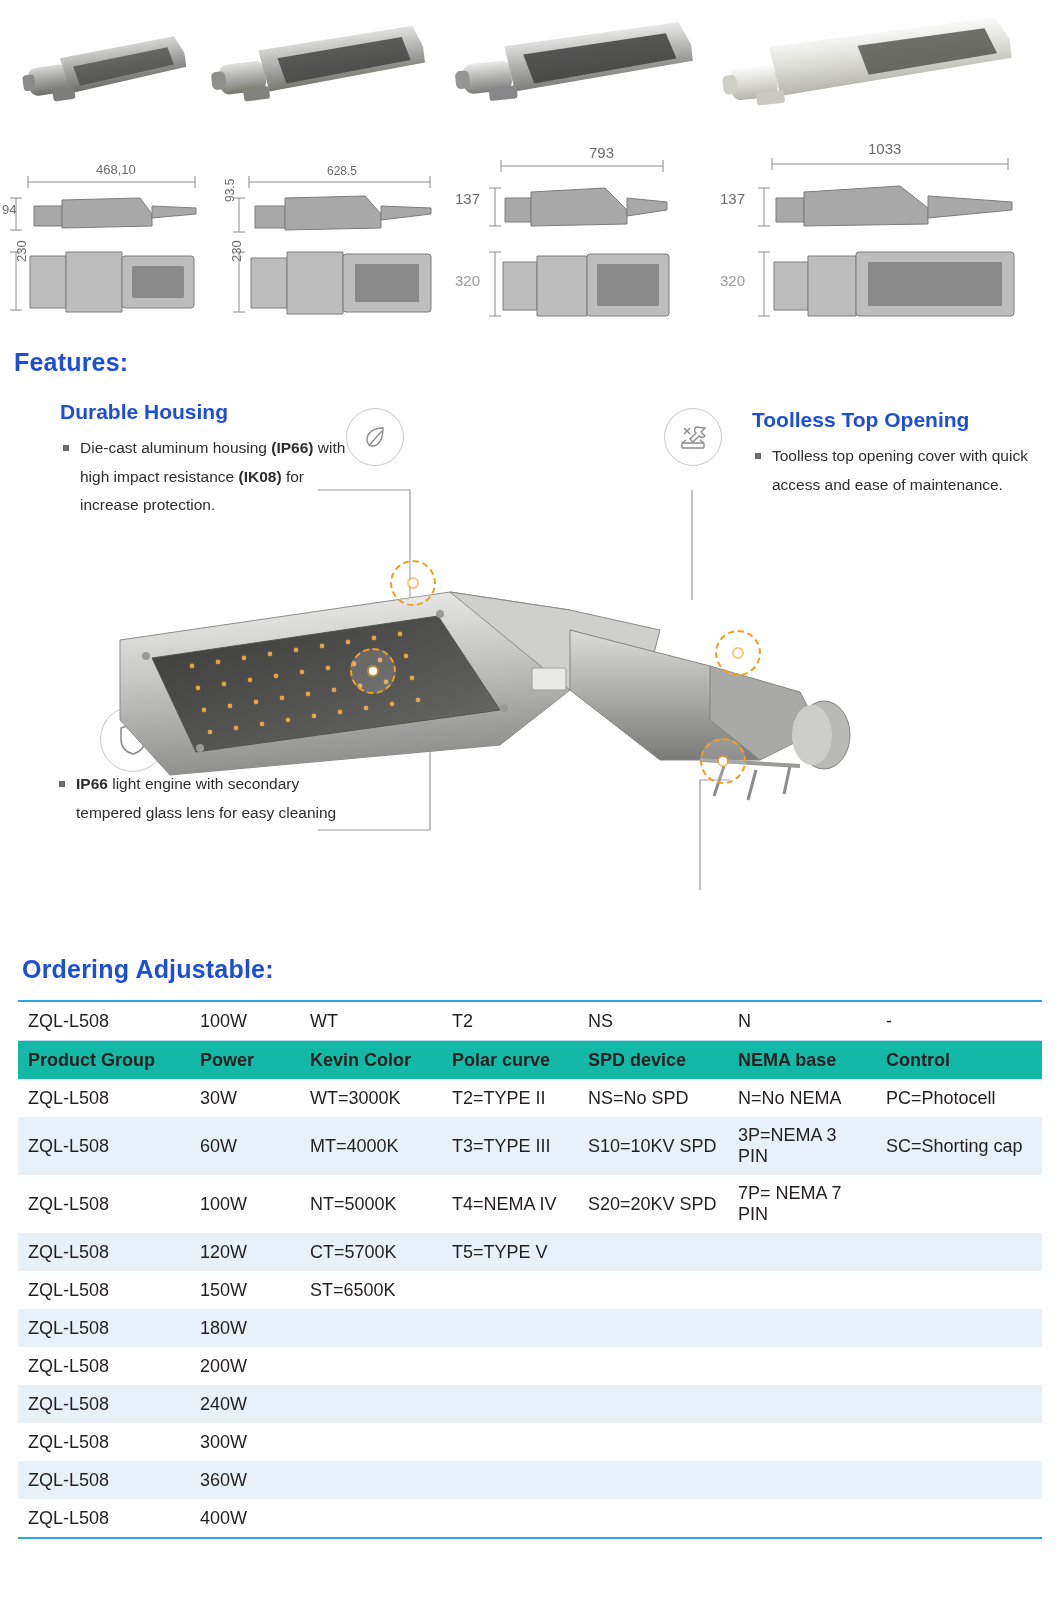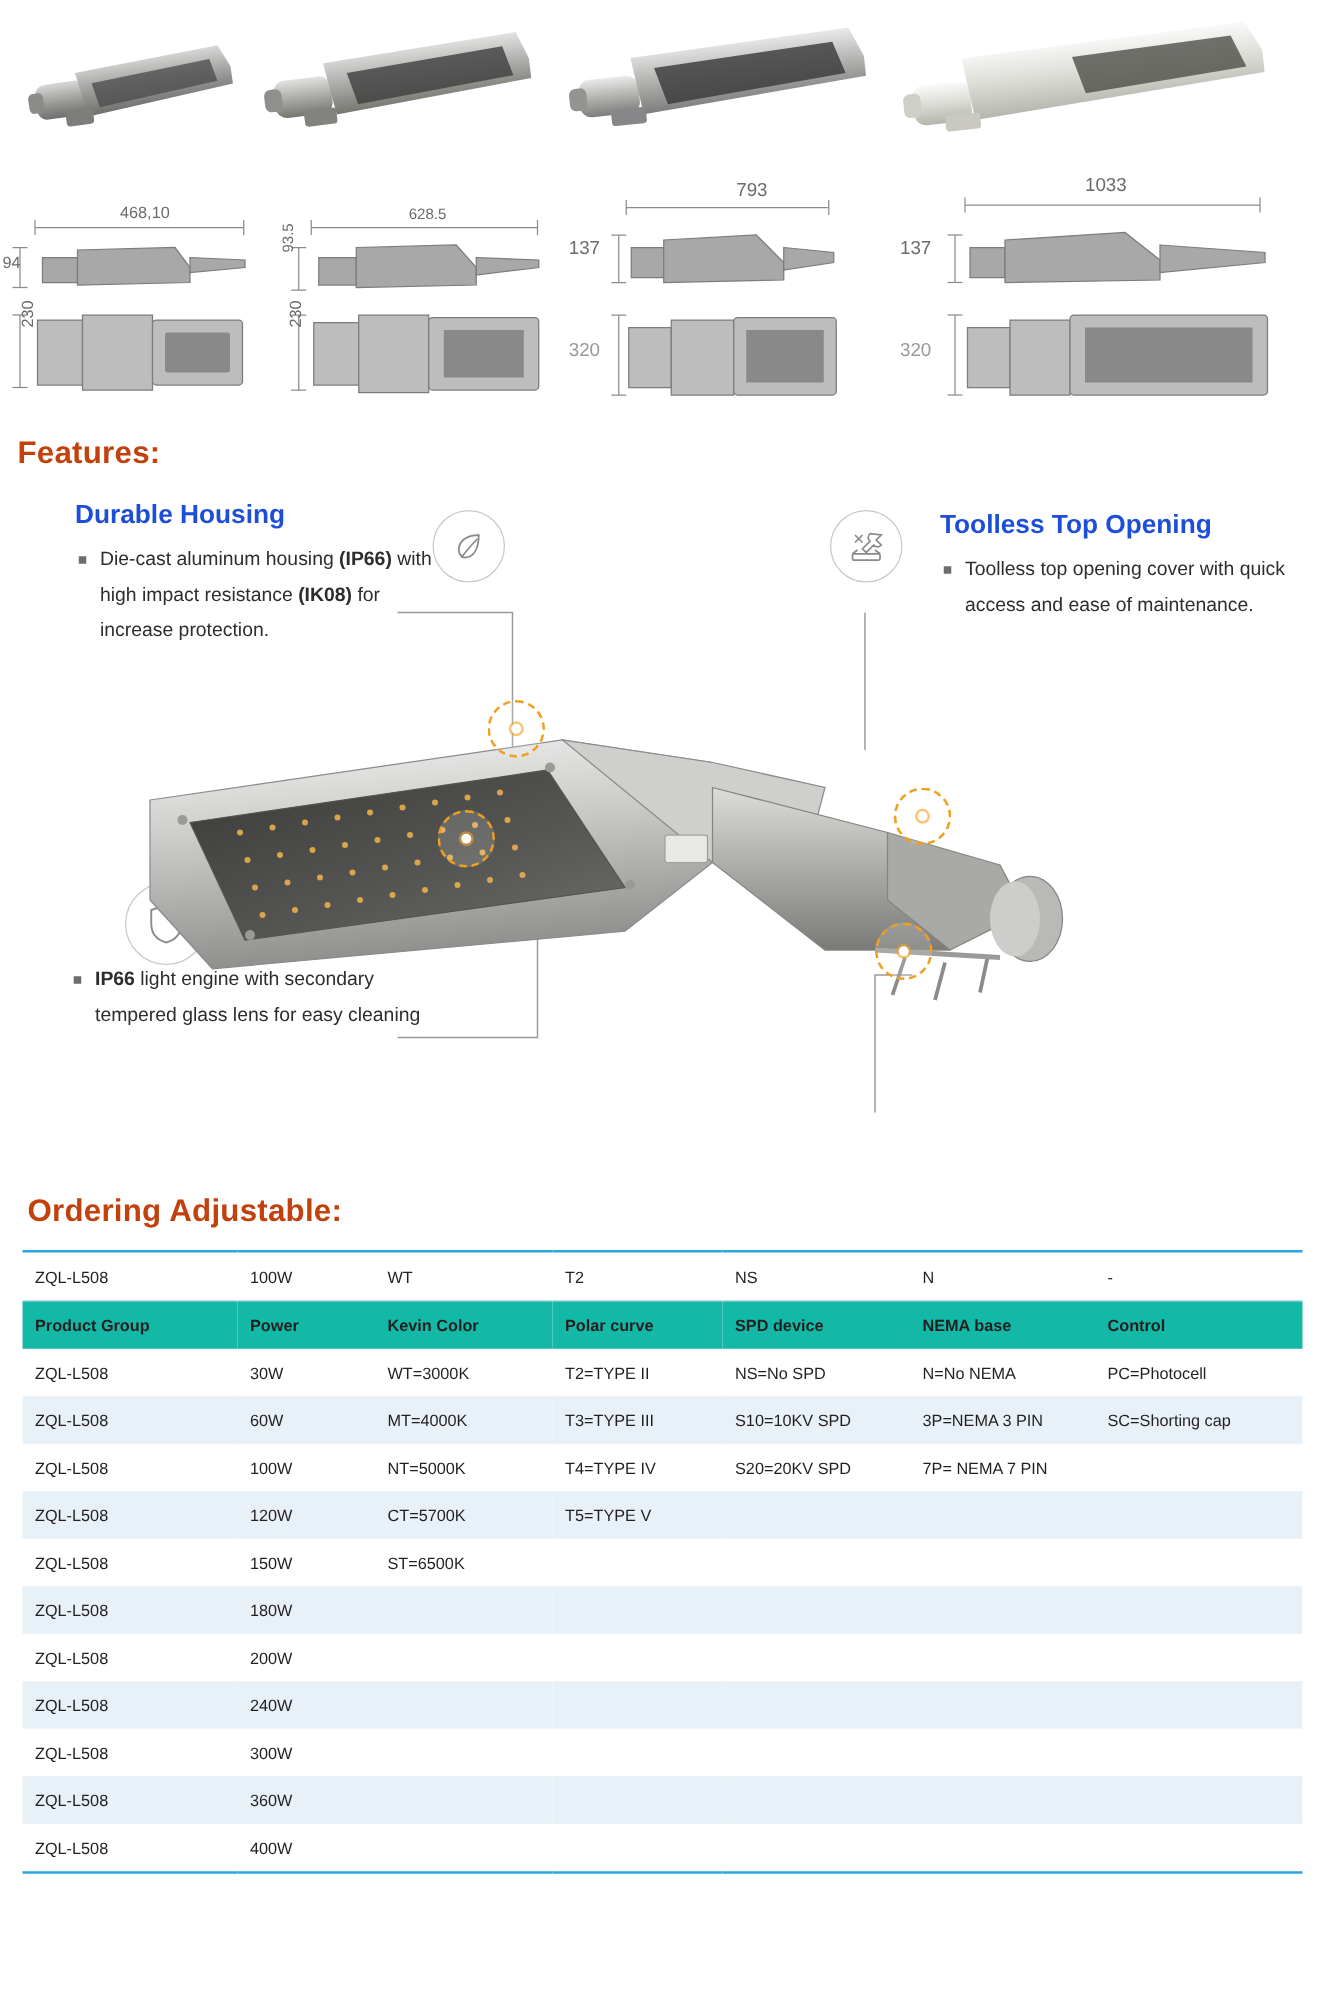--- a/index.html
+++ b/index.html
@@ -29,21 +29,21 @@
   .d3{left:455px;width:265px;}
   .d4{left:720px;width:340px;}
   .dimlabel{
     position:absolute;font-size:13px;color:#6b6b6b;
     font-family:"Liberation Sans", sans-serif;
   }
   .dimlabel.vert{transform:rotate(-90deg);transform-origin:left top;white-space:nowrap;}
 
   
   .sect-head{
-    position:absolute;font-size:25px;font-weight:bold;color:#c2410c;
+    position:absolute;font-size:25px;font-weight:bold;color:#1d4ed8;
     letter-spacing:.2px;
   }
   #features-head{left:14px;top:348px;}
   #ordering-head{left:22px;top:955px;}
 
   
   .feat{position:absolute;}
   .feat h3{
     margin:0 0 10px 0;font-size:21px;font-weight:bold;color:#1d4ed8;
   }
@@ -81,21 +81,21 @@
   }
   .dot:after{
     content:"";position:absolute;left:50%;top:50%;width:8px;height:8px;
     margin:-4px 0 0 -4px;border-radius:50%;background:#fff;
     box-shadow:0 0 0 2px rgba(240,160,32,.6);
   }
 
   
   table.order{
     position:absolute;left:18px;top:1000px;width:1024px;border-collapse:collapse;
-    font-size:13px;
+    font-size:18px;
   }
   table.order td{
     padding:8px 10px;color:#231f20;border:none;height:22px;vertical-align:middle;
   }
   table.order tr.toprow td{border-top:2px solid #2ba6e0;border-bottom:1px solid #b9dcf0;}
   table.order tr.header td{font-weight:bold;background:#14b8a6;}
   table.order tr.alt td{background:#e8f1f8;}
   table.order tr.last td{border-bottom:2px solid #2ba6e0;}
   table.order col.c1{width:172px;}
   table.order col.c2{width:110px;}
@@ -515,21 +515,21 @@
         <td>MT=4000K</td>
         <td>T3=TYPE III</td>
         <td>S10=10KV SPD</td>
         <td>3P=NEMA 3 PIN</td>
         <td>SC=Shorting cap</td>
       </tr>
       <tr>
         <td>ZQL-L508</td>
         <td>100W</td>
         <td>NT=5000K</td>
-        <td>T4=TYPE IV</td>
+        <td>T4=NEMA IV</td>
         <td>S20=20KV SPD</td>
         <td>7P= NEMA 7 PIN</td>
         <td></td>
       </tr>
       <tr class="alt">
         <td>ZQL-L508</td>
         <td>120W</td>
         <td>CT=5700K</td>
         <td>T5=TYPE V</td>
         <td></td>

